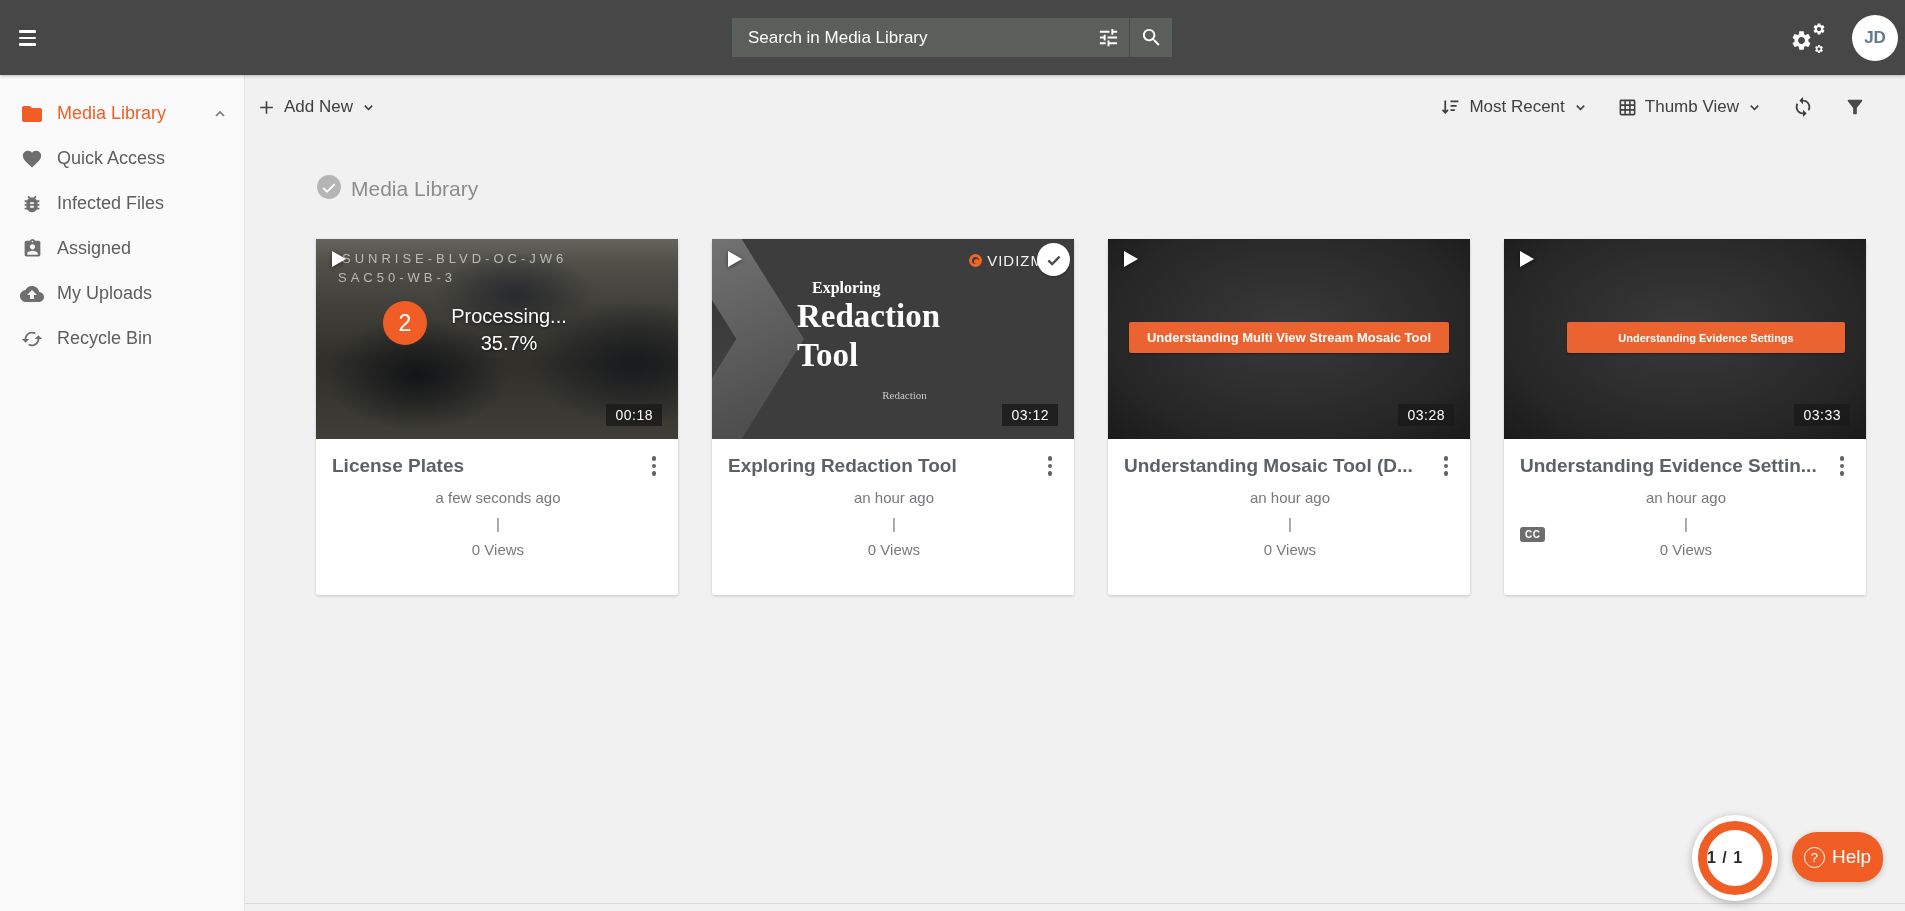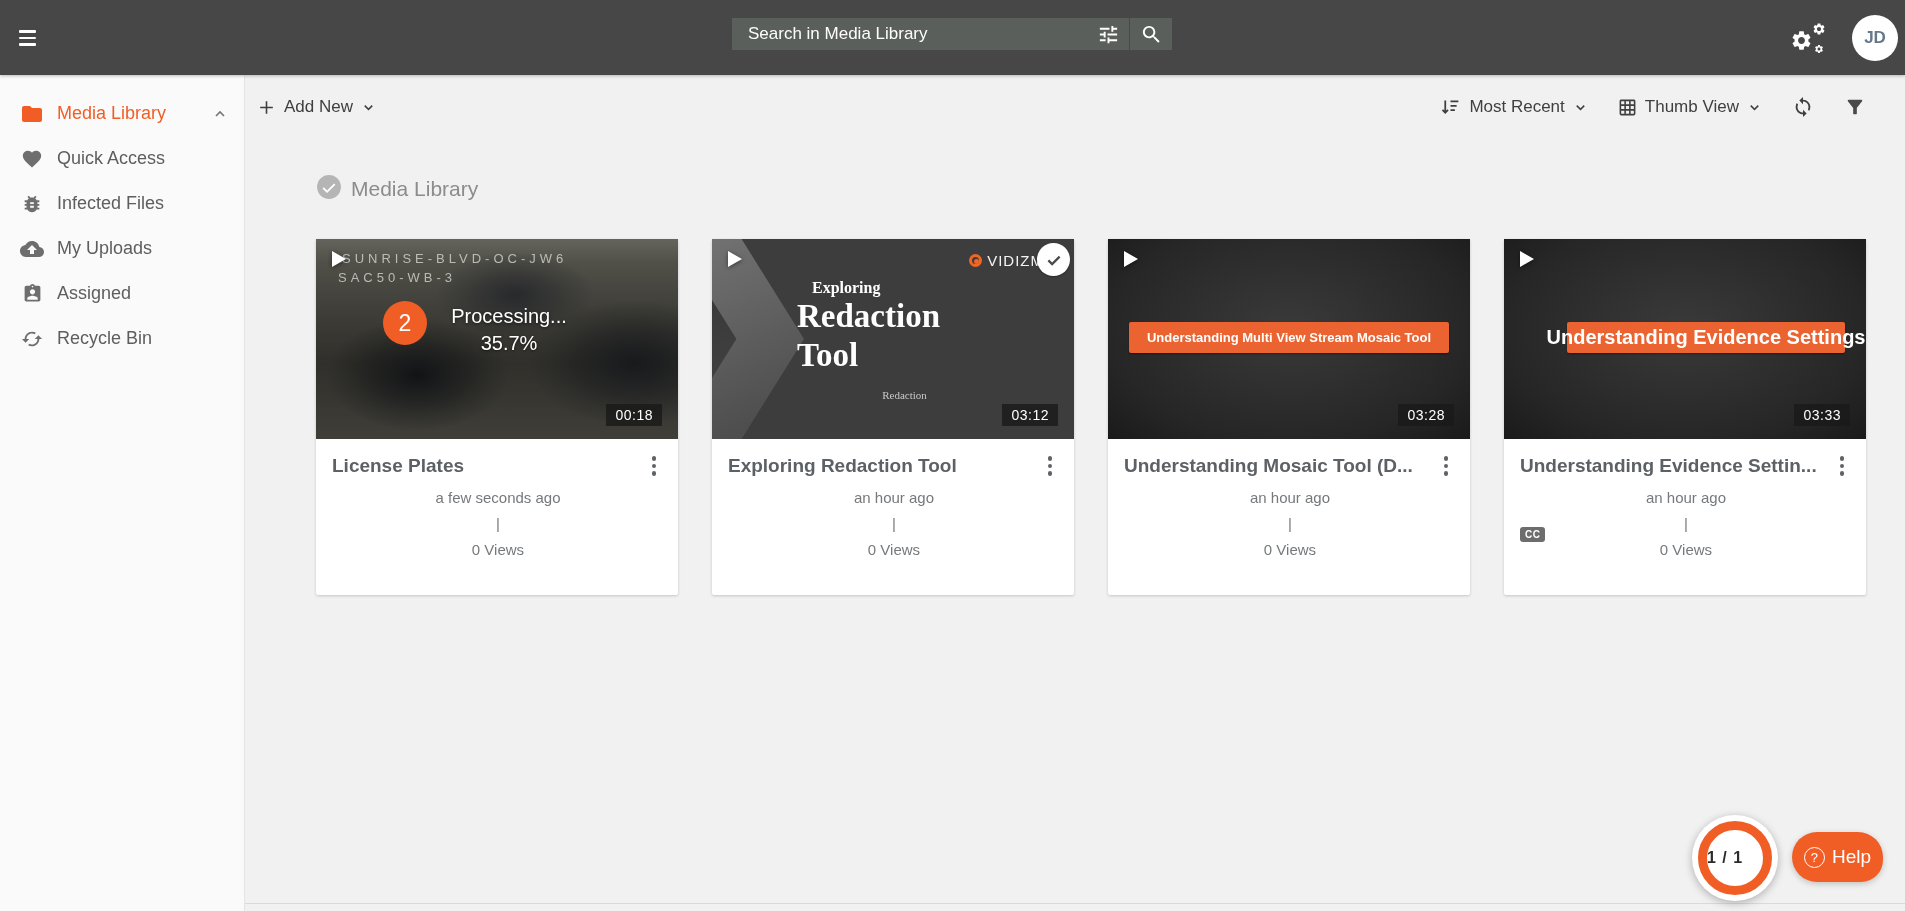--- a/index.html
+++ b/index.html
@@ -6,21 +6,21 @@
   html,body { width:1905px; height:911px; }
   body { font-family:"Liberation Sans", sans-serif; background:#f1f1f1; overflow:hidden; }
   .app { position:relative; width:1905px; height:911px; background:#f1f1f1; overflow:hidden; }
 
   
   .topbar { position:absolute; top:0; left:0; width:100%; height:75px; background:#474747;
             box-shadow:0 1px 3px rgba(0,0,0,.25); z-index:30; }
   .hamburger { position:absolute; left:19px; top:29px; width:22px; height:18px; cursor:pointer;
                display:flex; flex-direction:column; justify-content:space-between; padding:1px 0; }
   .hamburger span { display:block; width:17px; height:2.6px; background:#ffffff; border-radius:1px; }
-  .searchbox { position:absolute; left:732px; top:18px; width:440px; height:32px; background:#5a5f5c;
+  .searchbox { position:absolute; left:732px; top:18px; width:440px; height:39px; background:#5a5f5c;
                display:flex; }
   .searchbox input { flex:1; height:100%; background:transparent; border:none; outline:none;
                      color:#ffffff; font-size:17px; padding:0 10px 0 16px; font-family:"Liberation Sans", sans-serif; }
   .searchbox input::placeholder { color:#fdfdfd; opacity:1; }
   .search-icons { display:flex; align-items:center; height:100%; }
   .icon-btn { width:42px; height:100%; display:flex; align-items:center; justify-content:center; cursor:pointer; }
   .search-sep { width:1px; height:100%; background:rgba(0,0,0,.22); }
   .topbar-right { position:absolute; right:7px; top:0; height:75px; display:flex; align-items:center; gap:26px; }
   .gears { position:relative; width:36px; height:32px; cursor:pointer; }
   .gears svg { position:absolute; fill:#ffffff; }
@@ -99,21 +99,21 @@
   .sel-check { position:absolute; top:4px; right:4px; width:33px; height:33px; border-radius:50%;
                background:#ffffff; display:flex; align-items:center; justify-content:center;
                box-shadow:0 1px 2px rgba(0,0,0,.3); cursor:pointer; }
 
   
   .thumb-dark { background:radial-gradient(ellipse 260px 160px at 50% 45%, #3a3a3a 0%, #262626 70%, #191919 100%); }
   .banner { position:absolute; left:21px; right:21px; top:83px; height:31px; background:#ea6330;
             border-radius:2px; display:flex; align-items:center; justify-content:center;
             color:#ffffff; font-weight:bold; white-space:nowrap; box-shadow:0 1px 2px rgba(0,0,0,.4); }
   .banner-sm { font-size:13px; }
-  .banner-lg { font-size:20px;margin-left:42px; }
+  .banner-lg { font-size:11px;margin-left:42px; }
 
   
   .page-circle { position:absolute; left:1692px; top:815px; width:86px; height:86px; border-radius:50%;
                  background:#ffffff; box-shadow:0 2px 8px rgba(0,0,0,.28); display:flex; align-items:center;
                  justify-content:center; z-index:40; cursor:pointer; }
   .page-ring { width:74px; height:74px; border-radius:50%; border:9px solid #f05e26; background:#ffffff;
                display:flex; align-items:center; }
   .page-num { font-size:16px; font-weight:bold; color:#2b2b2b; letter-spacing:1px; }
   .help-btn { position:absolute; left:1792px; top:832px; width:91px; height:50px; background:#f05e26;
               border-radius:25px 25px 22px 25px; display:flex; align-items:center; justify-content:center; gap:7px;
@@ -194,33 +194,33 @@
     <div class="side-item">
       <span class="s-icon">
         <svg width="22" height="22" viewBox="0 0 24 24">
             <path d="M20 8h-2.81c-.45-.78-1.07-1.45-1.82-1.96L17 4.41 15.59 3l-2.17 2.17C12.96 5.06 12.49 5 12 5c-.49 0-.96.06-1.41.17L8.41 3 7 4.41l1.62 1.63C7.88 6.55 7.26 7.22 6.81 8H4v2h2.09c-.05.33-.09.66-.09 1v1H4v2h2v1c0 .34.04.67.09 1H4v2h2.81c1.04 1.79 2.97 3 5.19 3s4.15-1.21 5.19-3H20v-2h-2.09c.05-.33.09-.66.09-1v-1h2v-2h-2v-1c0-.34-.04-.67-.09-1H20V8zm-6 8h-4v-2h4v2zm0-4h-4v-2h4v2z"></path>
           </svg>
       </span>
       <span class="s-label">Infected Files</span>
     </div>
     <div class="side-item">
       <span class="s-icon">
+        <svg width="21" height="21" viewBox="0 0 24 24">
+            <path d="M19 3h-4.18C14.4 1.84 13.3 1 12 1c-1.3 0-2.4.84-2.82 2H5c-1.1 0-2 .9-2 2v14c0 1.1.9 2 2 2h14c1.1 0 2-.9 2-2V5c0-1.1-.9-2-2-2zm-7 0c.55 0 1 .45 1 1s-.45 1-1 1-1-.45-1-1 .45-1 1-1zm0 4c1.66 0 3 1.34 3 3s-1.34 3-3 3-3-1.34-3-3 1.34-3 3-3zm6 12H6v-1.4c0-2 4-3.1 6-3.1s6 1.1 6 3.1V19z"></path>
+          </svg>
+      </span>
+      <span class="s-label">Assigned</span>
+    </div>
+    <div class="side-item">
+      <span class="s-icon">
         <svg width="24" height="24" viewBox="0 0 24 24">
             <path d="M19.35 10.04C18.67 6.59 15.64 4 12 4 9.11 4 6.6 5.64 5.35 8.04 2.34 8.36 0 10.91 0 14c0 3.31 2.69 6 6 6h13c2.76 0 5-2.24 5-5 0-2.64-2.05-4.78-4.65-4.96zM14 13v4h-4v-4H7l5-5 5 5h-3z"></path>
           </svg>
       </span>
       <span class="s-label">My Uploads</span>
-    </div>
-    <div class="side-item">
-      <span class="s-icon">
-        <svg width="21" height="21" viewBox="0 0 24 24">
-            <path d="M19 3h-4.18C14.4 1.84 13.3 1 12 1c-1.3 0-2.4.84-2.82 2H5c-1.1 0-2 .9-2 2v14c0 1.1.9 2 2 2h14c1.1 0 2-.9 2-2V5c0-1.1-.9-2-2-2zm-7 0c.55 0 1 .45 1 1s-.45 1-1 1-1-.45-1-1 .45-1 1-1zm0 4c1.66 0 3 1.34 3 3s-1.34 3-3 3-3-1.34-3-3 1.34-3 3-3zm6 12H6v-1.4c0-2 4-3.1 6-3.1s6 1.1 6 3.1V19z"></path>
-          </svg>
-      </span>
-      <span class="s-label">Assigned</span>
     </div>
     <div class="side-item">
       <span class="s-icon">
         <svg width="22" height="22" viewBox="0 0 24 24">
             <path d="M19 8l-4 4h3c0 3.31-2.69 6-6 6-1.01 0-1.97-.25-2.8-.7l-1.46 1.46C8.97 19.54 10.43 20 12 20c4.42 0 8-3.58 8-8h3l-4-4zM6 12c0-3.31 2.69-6 6-6 1.01 0 1.97.25 2.8.7l1.46-1.46C15.03 4.46 13.57 4 12 4c-4.42 0-8 3.58-8 8H1l4 4 4-4H6z"></path>
           </svg>
       </span>
       <span class="s-label">Recycle Bin</span>
     </div>
   </nav>

